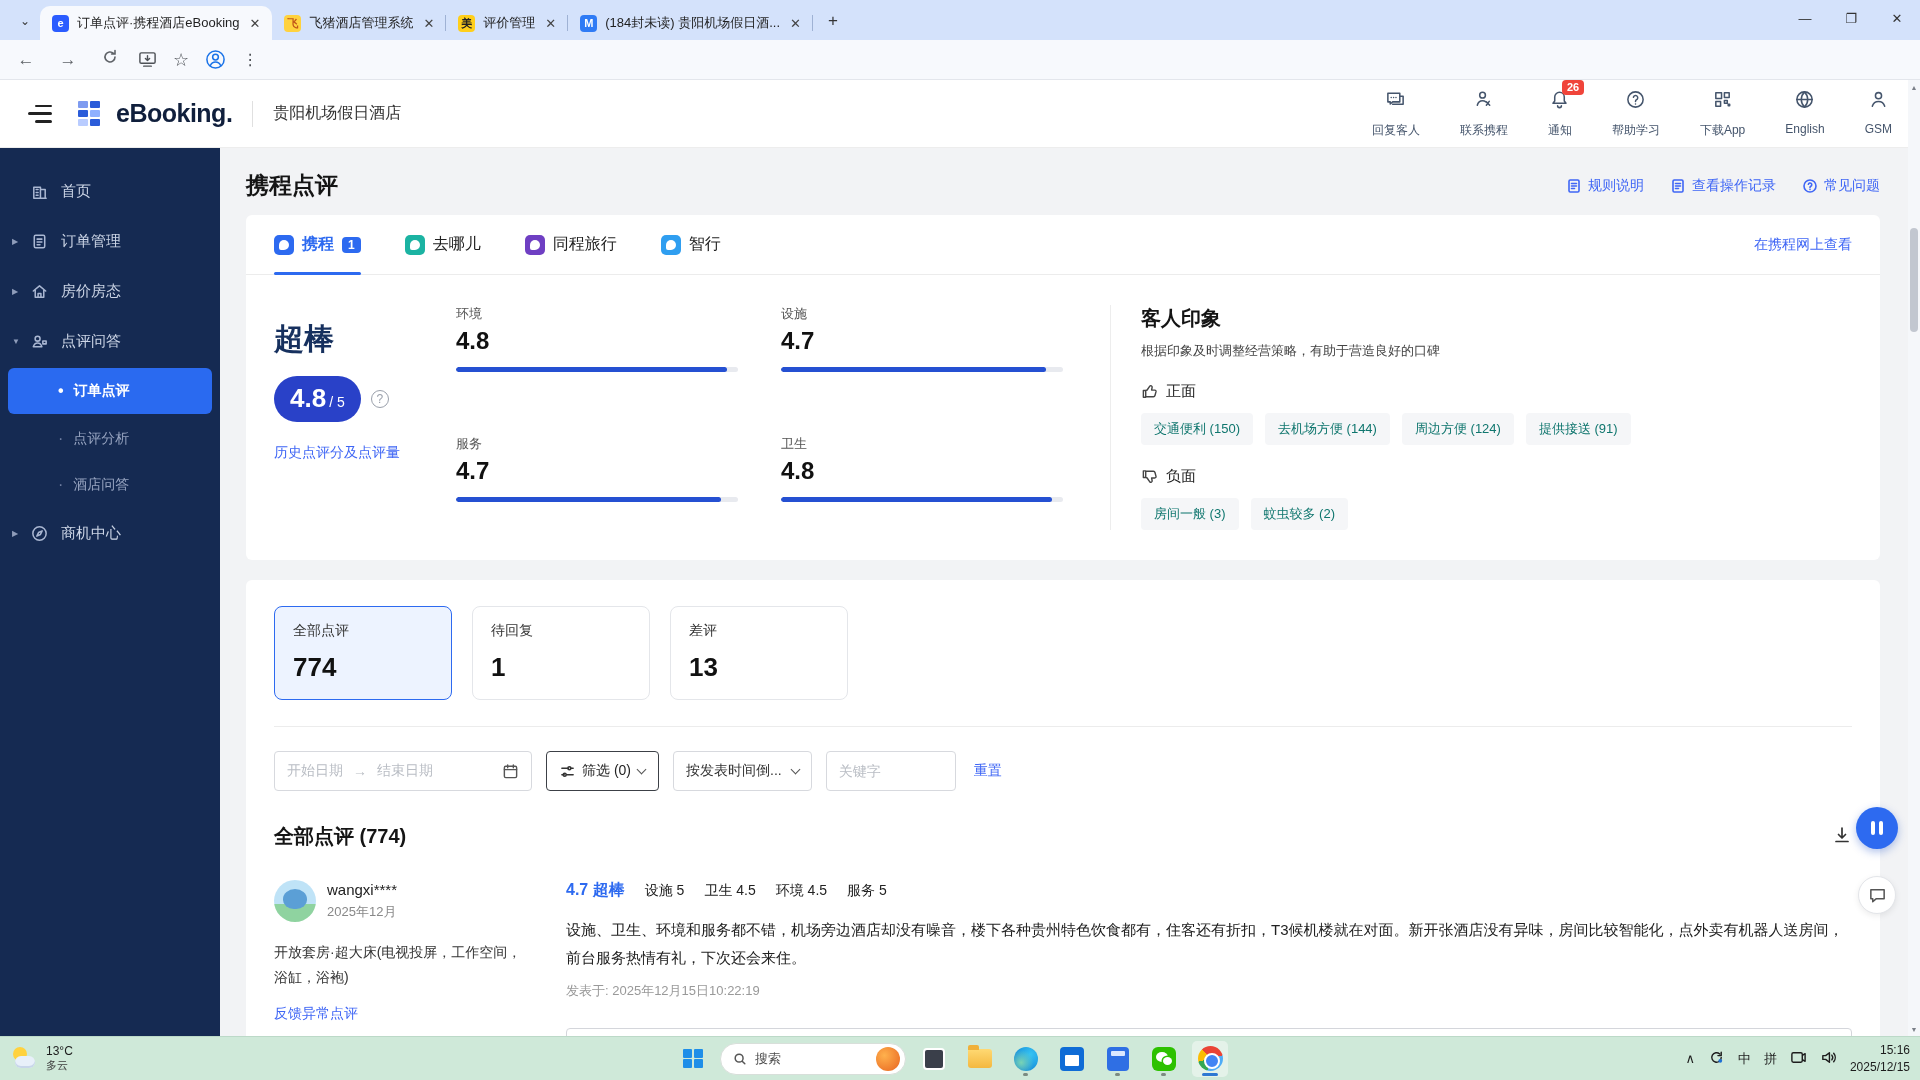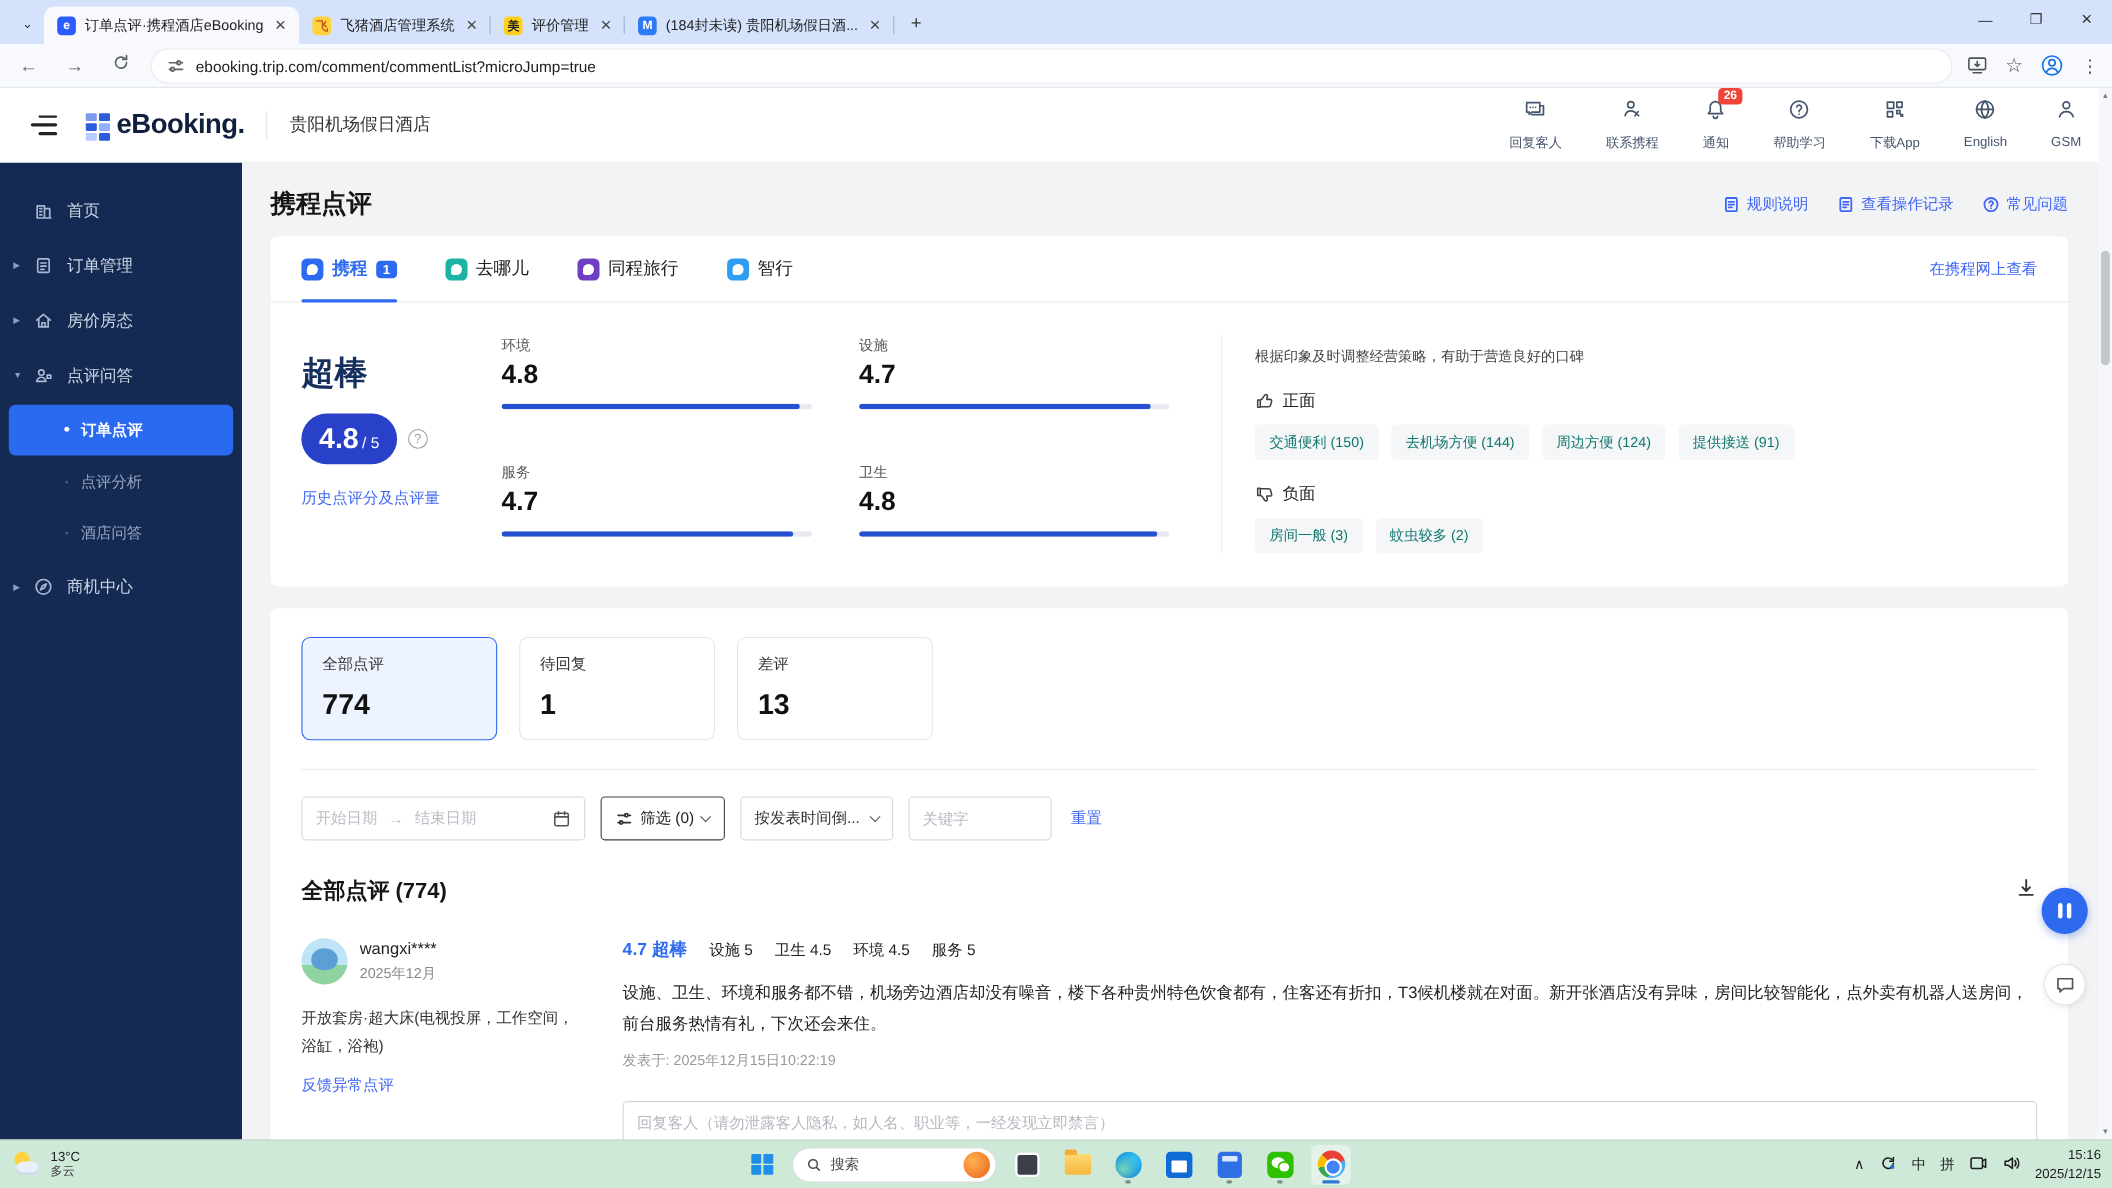--- a/index.html
+++ b/index.html
@@ -34,21 +34,21 @@
              padding:0 14px; gap:10px; font-size:14px; color:#202124; box-shadow:0 0 0 1px #e8eaf1; }
   .omni-ico { width:16px; height:16px; }
   .toolbar-right { display:flex; align-items:center; gap:16px; color:#4d5156; }
 
   
   .appheader { position:absolute; left:0; top:80px; width:1920px; height:68px; background:#fff;
                display:flex; align-items:center; padding:0 28px; border-bottom:1px solid #ededed; }
   .hamburger { width:24px; height:18px; display:flex; flex-direction:column; justify-content:space-between; margin-right:26px; }
   .hamburger span { height:2.5px; background:#222; border-radius:2px; }
   .hamburger span:nth-child(1){ width:17px; margin-left:7px; } .hamburger span:nth-child(3){ width:17px; margin-left:7px; }
-  .logo { display:flex; align-items:flex-end; gap:6px; }
+  .logo { display:flex; align-items:center; gap:16px; }
   .logomark { display:grid; grid-template-columns:10px 10px; grid-auto-rows:7px; gap:2px; }
   .logomark i { background:#2b5cd9; border-radius:1px; }
   .logomark i:nth-child(1){ background:#7e9bf0; } .logomark i:nth-child(4){ background:#8fb0ff; } .logomark i:nth-child(5){ background:#b9ccff; }
   .logotext { font-size:25px; font-weight:bold; color:#101f3c; letter-spacing:-0.5px; }
   .hdr-divider { width:1px; height:26px; background:#e0e0e0; margin:0 20px; }
   .hotelname { font-size:16px; color:#333; }
   .hdr-actions { margin-left:auto; display:flex; align-items:flex-start; gap:40px; }
   .hdr-action { display:flex; flex-direction:column; align-items:center; gap:11px; color:#45556c; position:relative; }
   .hdr-action .lbl { font-size:12px; color:#45556c; white-space:nowrap; }
   .hdr-ico { width:22px; height:22px; display:flex; align-items:center; justify-content:center; }
@@ -243,30 +243,20 @@
   </div>
 
   <div class="toolbar">
     <span class="navbtn">←</span>
     <span class="navbtn">→</span>
     <span class="navbtn">
       <svg class="omni-ico" viewBox="0 0 16 16">
           <path d="M13 8a5 5 0 1 1-1.5-3.6M13 1.5V5h-3.4" stroke="#5f6368" fill="none" stroke-width="1.6" stroke-linecap="round"></path>
         </svg>
     </span>
-    <div class="omnibox">
-      <svg class="omni-ico" viewBox="0 0 16 16">
-          <g stroke="#5f6368" fill="none" stroke-width="1.5" stroke-linecap="round">
-            <path d="M2 5h8M12.5 5h1.5M2 11h2M6.5 11h7.5"></path>
-            <circle cx="10.5" cy="5" r="1.7"></circle>
-            <circle cx="4.8" cy="11" r="1.7"></circle>
-          </g>
-        </svg>
-      <span>ebooking.trip.com/comment/commentList?microJump=true</span>
-    </div>
     <div class="toolbar-right">
       <svg width="19" height="19" viewBox="0 0 20 20">
           <g stroke="#4d5156" fill="none" stroke-width="1.5" stroke-linecap="round" stroke-linejoin="round">
             <rect x="2" y="3" width="16" height="11" rx="1.5"></rect>
             <path d="M10 6v5M7.8 9l2.2 2 2.2-2M6 17h8"></path>
           </g>
         </svg>
       <span style="font-size:18px;">☆</span>
       <svg width="21" height="21" viewBox="0 0 22 22">
           <g stroke="#1a73e8" fill="none" stroke-width="1.6">
@@ -504,20 +494,21 @@
           </div>
           <div class="cat">
             <div class="clabel">卫生</div>
             <div class="cvalue">4.8</div>
             <div class="bar">
                 <i style="width: 96%;"></i>
               </div>
           </div>
         </div>
         <div class="impression">
+          <div class="imp-title">客人印象</div>
           <div class="imp-sub">根据印象及时调整经营策略，有助于营造良好的口碑</div>
           <div class="imp-sec">
             <svg viewBox="0 0 18 18">
                 <path d="M2.5 8h2.5v7H2.5zM5 14.5h8.2c.8 0 1.4-.5 1.6-1.2l1.1-4.1c.2-.9-.4-1.7-1.3-1.7h-3.4l.6-3a1.4 1.4 0 0 0-2.5-1.1L6.5 7.4 5 8"></path>
               </svg>
             <span>正面</span>
           </div>
           <div class="tags">
             <span class="tagpill">交通便利 (150)</span>
             <span class="tagpill">去机场方便 (144)</span>

